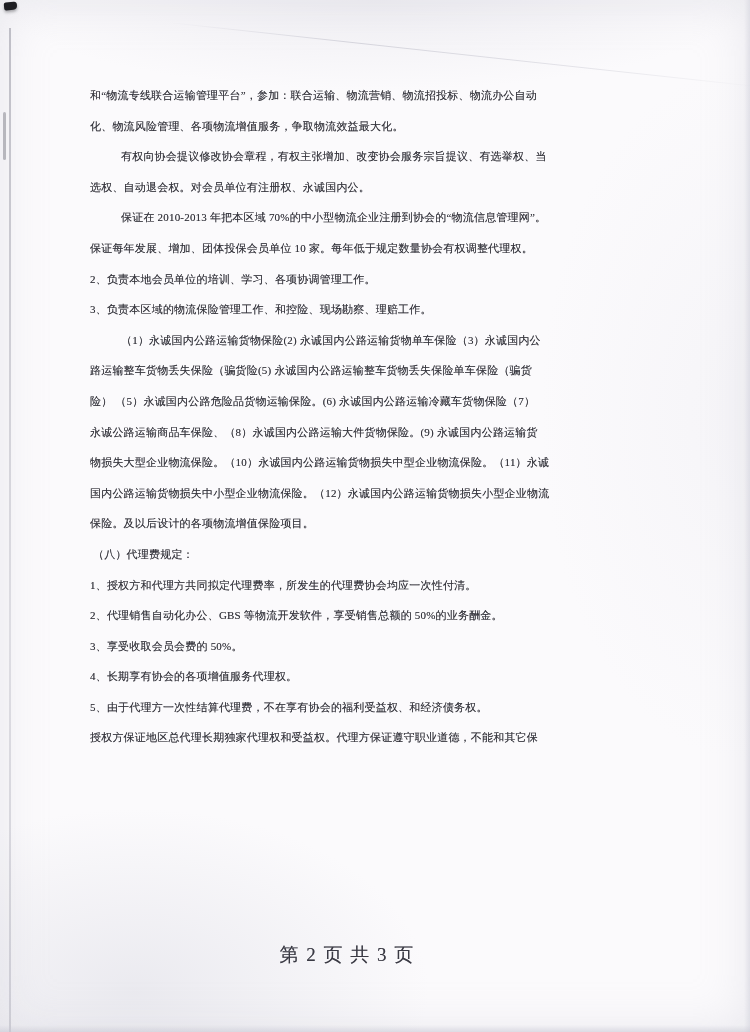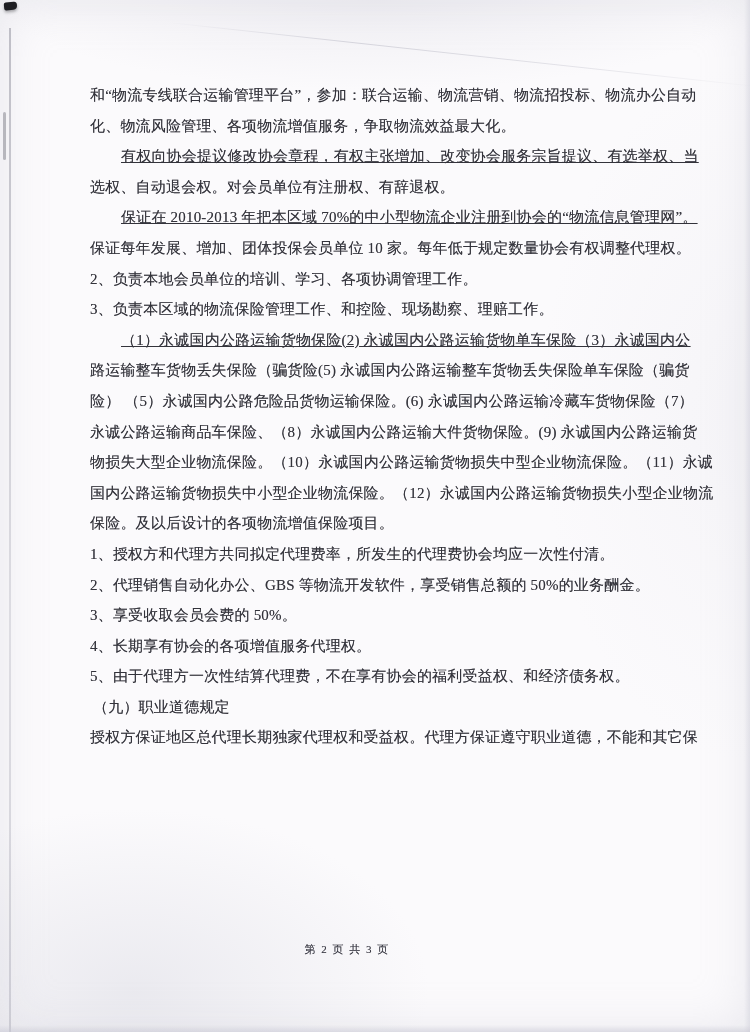--- a/index.html
+++ b/index.html
@@ -79,70 +79,70 @@
   .doc {
     position: absolute;
     left: 90px;
     top: 80px;
     width: 606px;
     color: #33333b;
   }
   .line {
     height: 30.6px;
     line-height: 30.6px;
-    font-size: 15px;
+    font-size: 11px;
     letter-spacing: 0.2px;
     white-space: nowrap;
     overflow: visible;
     text-shadow: 0 0 0.5px rgba(51,51,59,0.55);
   }
-  .line.indent { padding-left: 31px; text-decoration: underline; }
+  .line.indent { padding-left: 31px; }
   .line.heading { padding-left: 3px; }
   .page-footer {
     position: absolute;
     left: 0;
     top: 942px;
     width: 694px;
     text-align: center;
-    font-size: 11px;
+    font-size: 19px;
     letter-spacing: 1.5px;
     color: #3a3a44;
     text-shadow: 0 0 0.5px rgba(58,58,68,0.5);
   }
 </style>
 </head>
 <body>
 
 <div class="scan-root">
   <div class="crease-top"></div>
   <div class="corner-mark"></div>
   <div class="left-edge-line"></div>
   <div class="left-edge-dash"></div>
   <div class="right-edge-band"></div>
   <div class="bottom-edge-band"></div>
 
   <div class="doc" id="doc-lines">
       <div class="line">和“物流专线联合运输管理平台”，参加：联合运输、物流营销、物流招投标、物流办公自动</div>
       <div class="line">化、物流风险管理、各项物流增值服务，争取物流效益最大化。</div>
       <div class="line indent">有权向协会提议修改协会章程，有权主张增加、改变协会服务宗旨提议、有选举权、当</div>
-      <div class="line">选权、自动退会权。对会员单位有注册权、有辞退权。</div>
+      <div class="line">选权、自动退会权。对会员单位有注册权、永诚国内公。</div>
       <div class="line indent">保证在 2010-2013 年把本区域 70%的中小型物流企业注册到协会的“物流信息管理网”。</div>
       <div class="line">保证每年发展、增加、团体投保会员单位 10 家。每年低于规定数量协会有权调整代理权。</div>
       <div class="line">2、负责本地会员单位的培训、学习、各项协调管理工作。</div>
       <div class="line">3、负责本区域的物流保险管理工作、和控险、现场勘察、理赔工作。</div>
       <div class="line indent">（1）永诚国内公路运输货物保险(2) 永诚国内公路运输货物单车保险（3）永诚国内公</div>
       <div class="line">路运输整车货物丢失保险（骗货险(5) 永诚国内公路运输整车货物丢失保险单车保险（骗货</div>
       <div class="line">险） （5）永诚国内公路危险品货物运输保险。(6) 永诚国内公路运输冷藏车货物保险（7）</div>
       <div class="line">永诚公路运输商品车保险、（8）永诚国内公路运输大件货物保险。(9) 永诚国内公路运输货</div>
       <div class="line">物损失大型企业物流保险。（10）永诚国内公路运输货物损失中型企业物流保险。（11）永诚</div>
       <div class="line">国内公路运输货物损失中小型企业物流保险。（12）永诚国内公路运输货物损失小型企业物流</div>
       <div class="line">保险。及以后设计的各项物流增值保险项目。</div>
+      <div class="line heading">（八）代理费规定：</div>
       <div class="line">1、授权方和代理方共同拟定代理费率，所发生的代理费协会均应一次性付清。</div>
       <div class="line">2、代理销售自动化办公、GBS 等物流开发软件，享受销售总额的 50%的业务酬金。</div>
       <div class="line">3、享受收取会员会费的 50%。</div>
       <div class="line">4、长期享有协会的各项增值服务代理权。</div>
       <div class="line">5、由于代理方一次性结算代理费，不在享有协会的福利受益权、和经济债务权。</div>
-      <div class="line heading">（九）职业道德规定</div>
       <div class="line">授权方保证地区总代理长期独家代理权和受益权。代理方保证遵守职业道德，不能和其它保</div>
     </div>
 
   <div class="page-footer">第 2 页 共 3 页</div>
 </div>
 
 </body></html>

